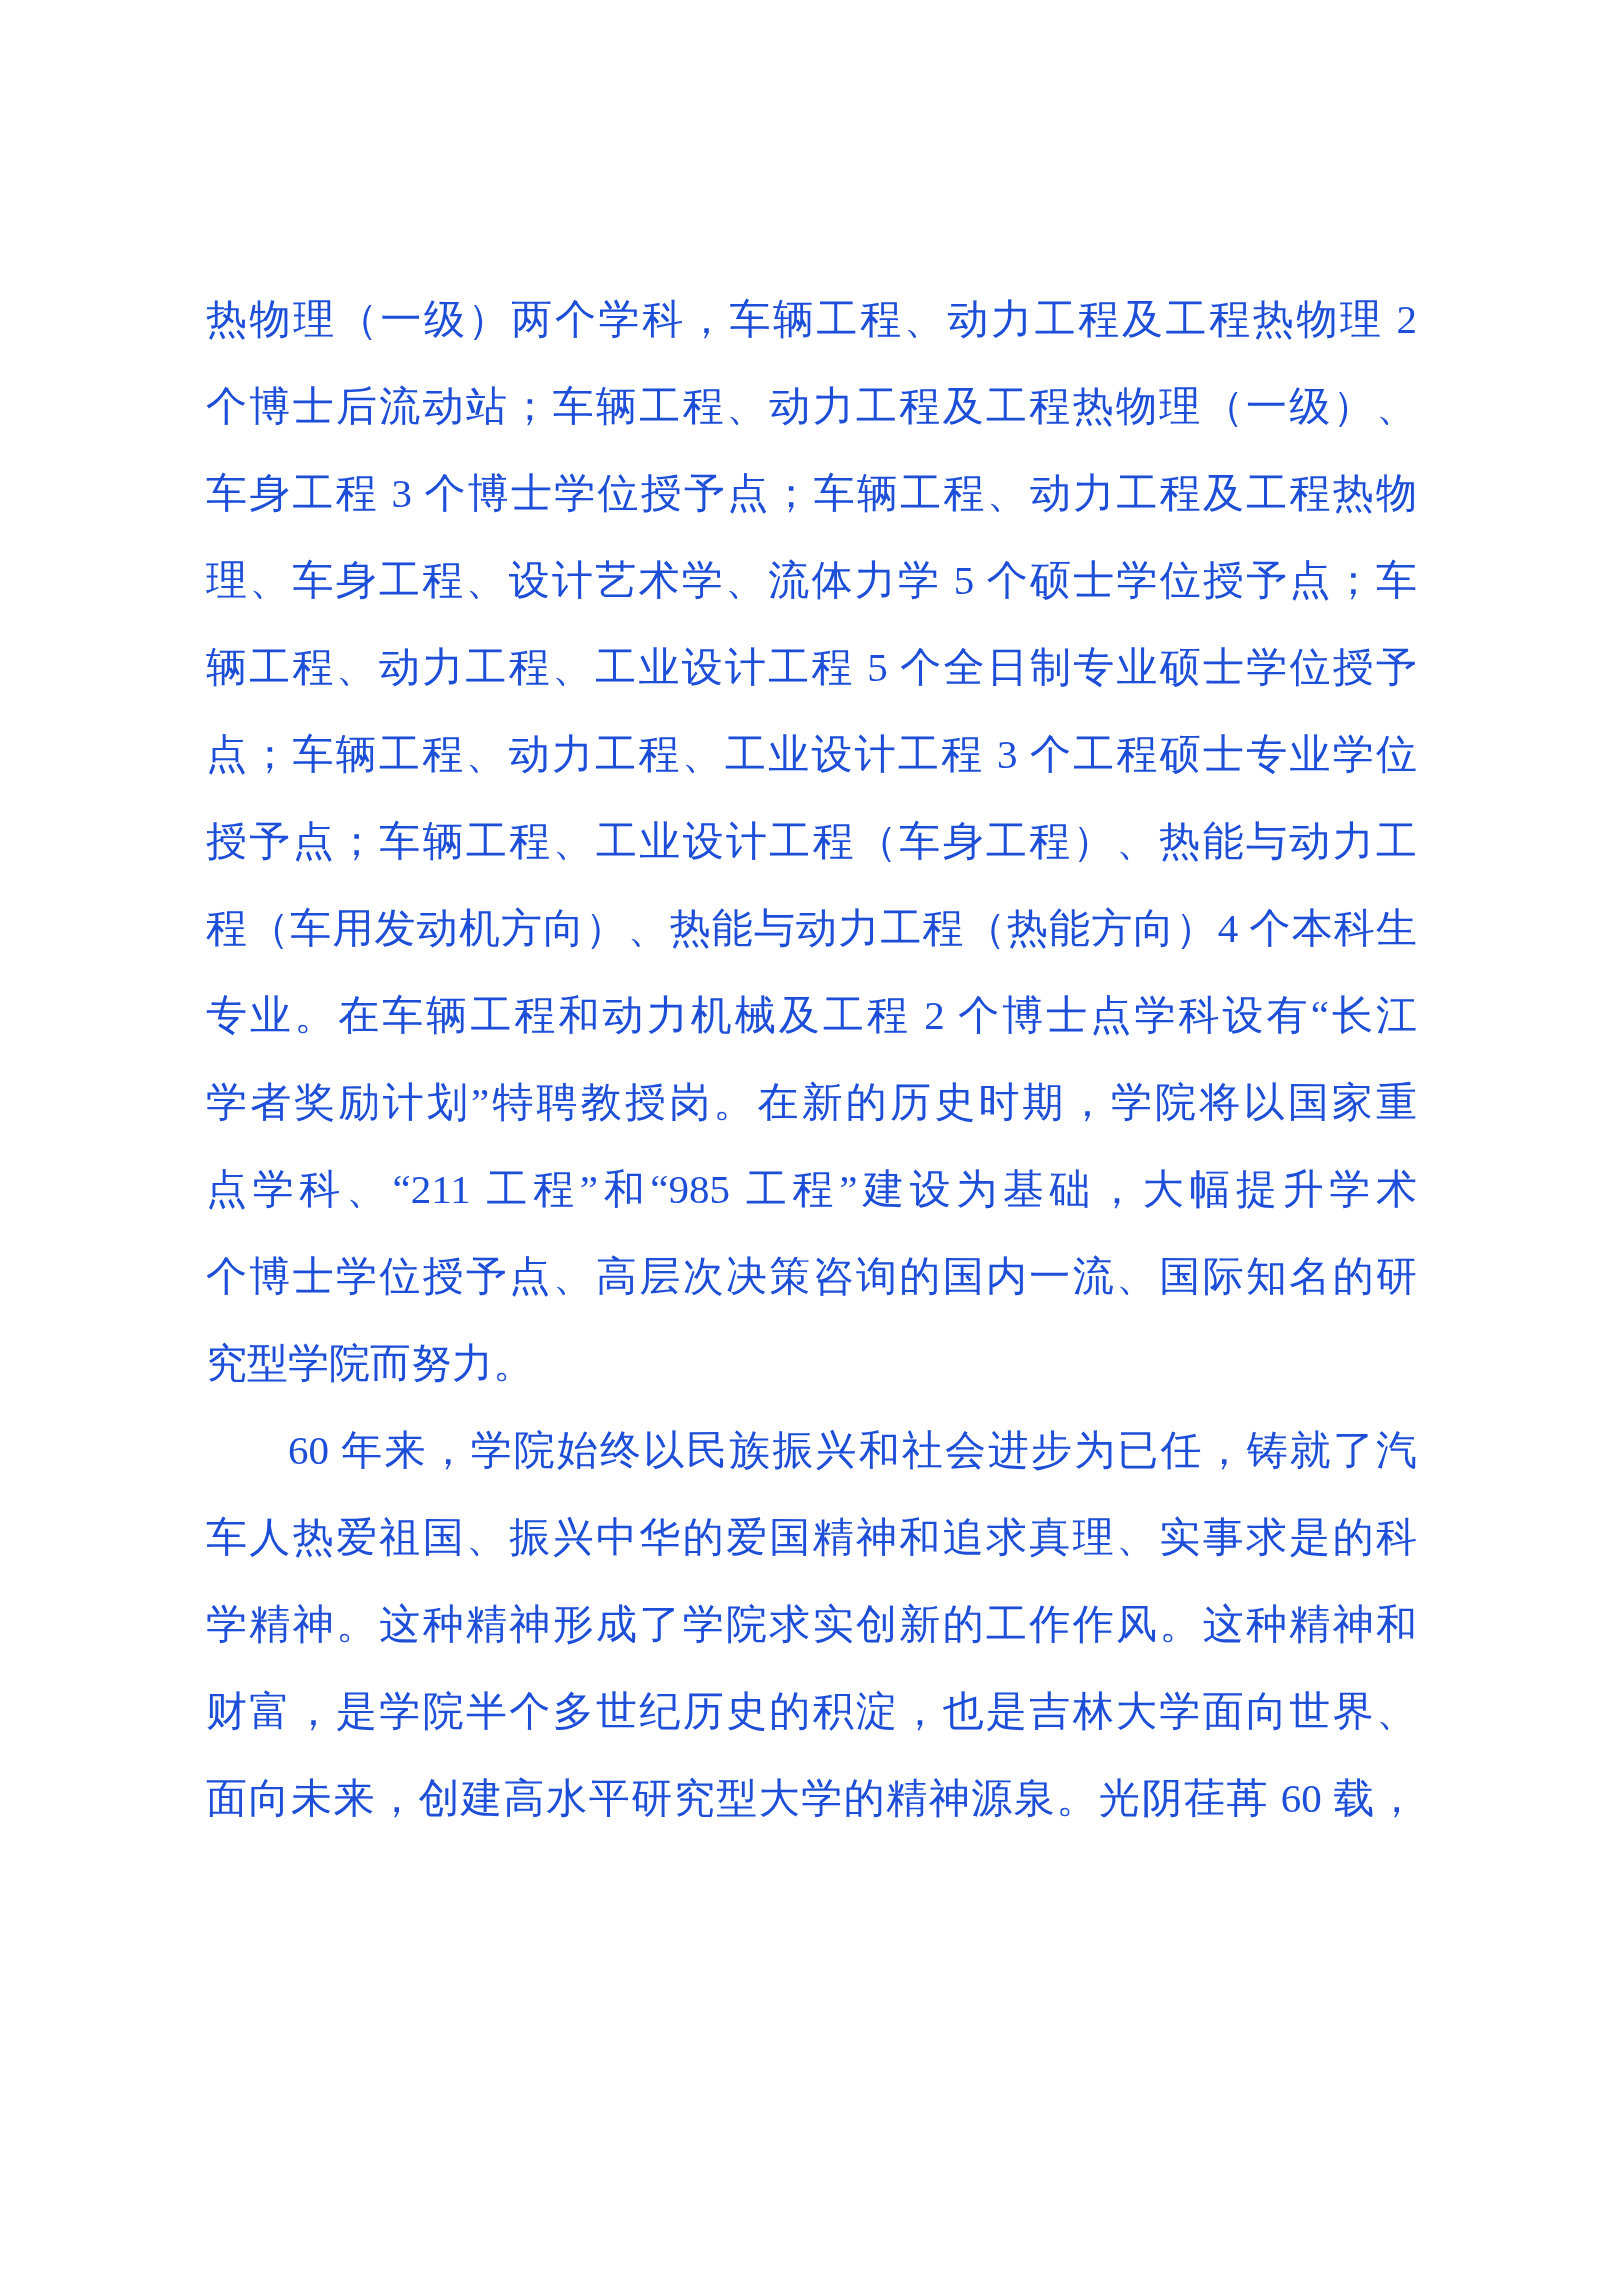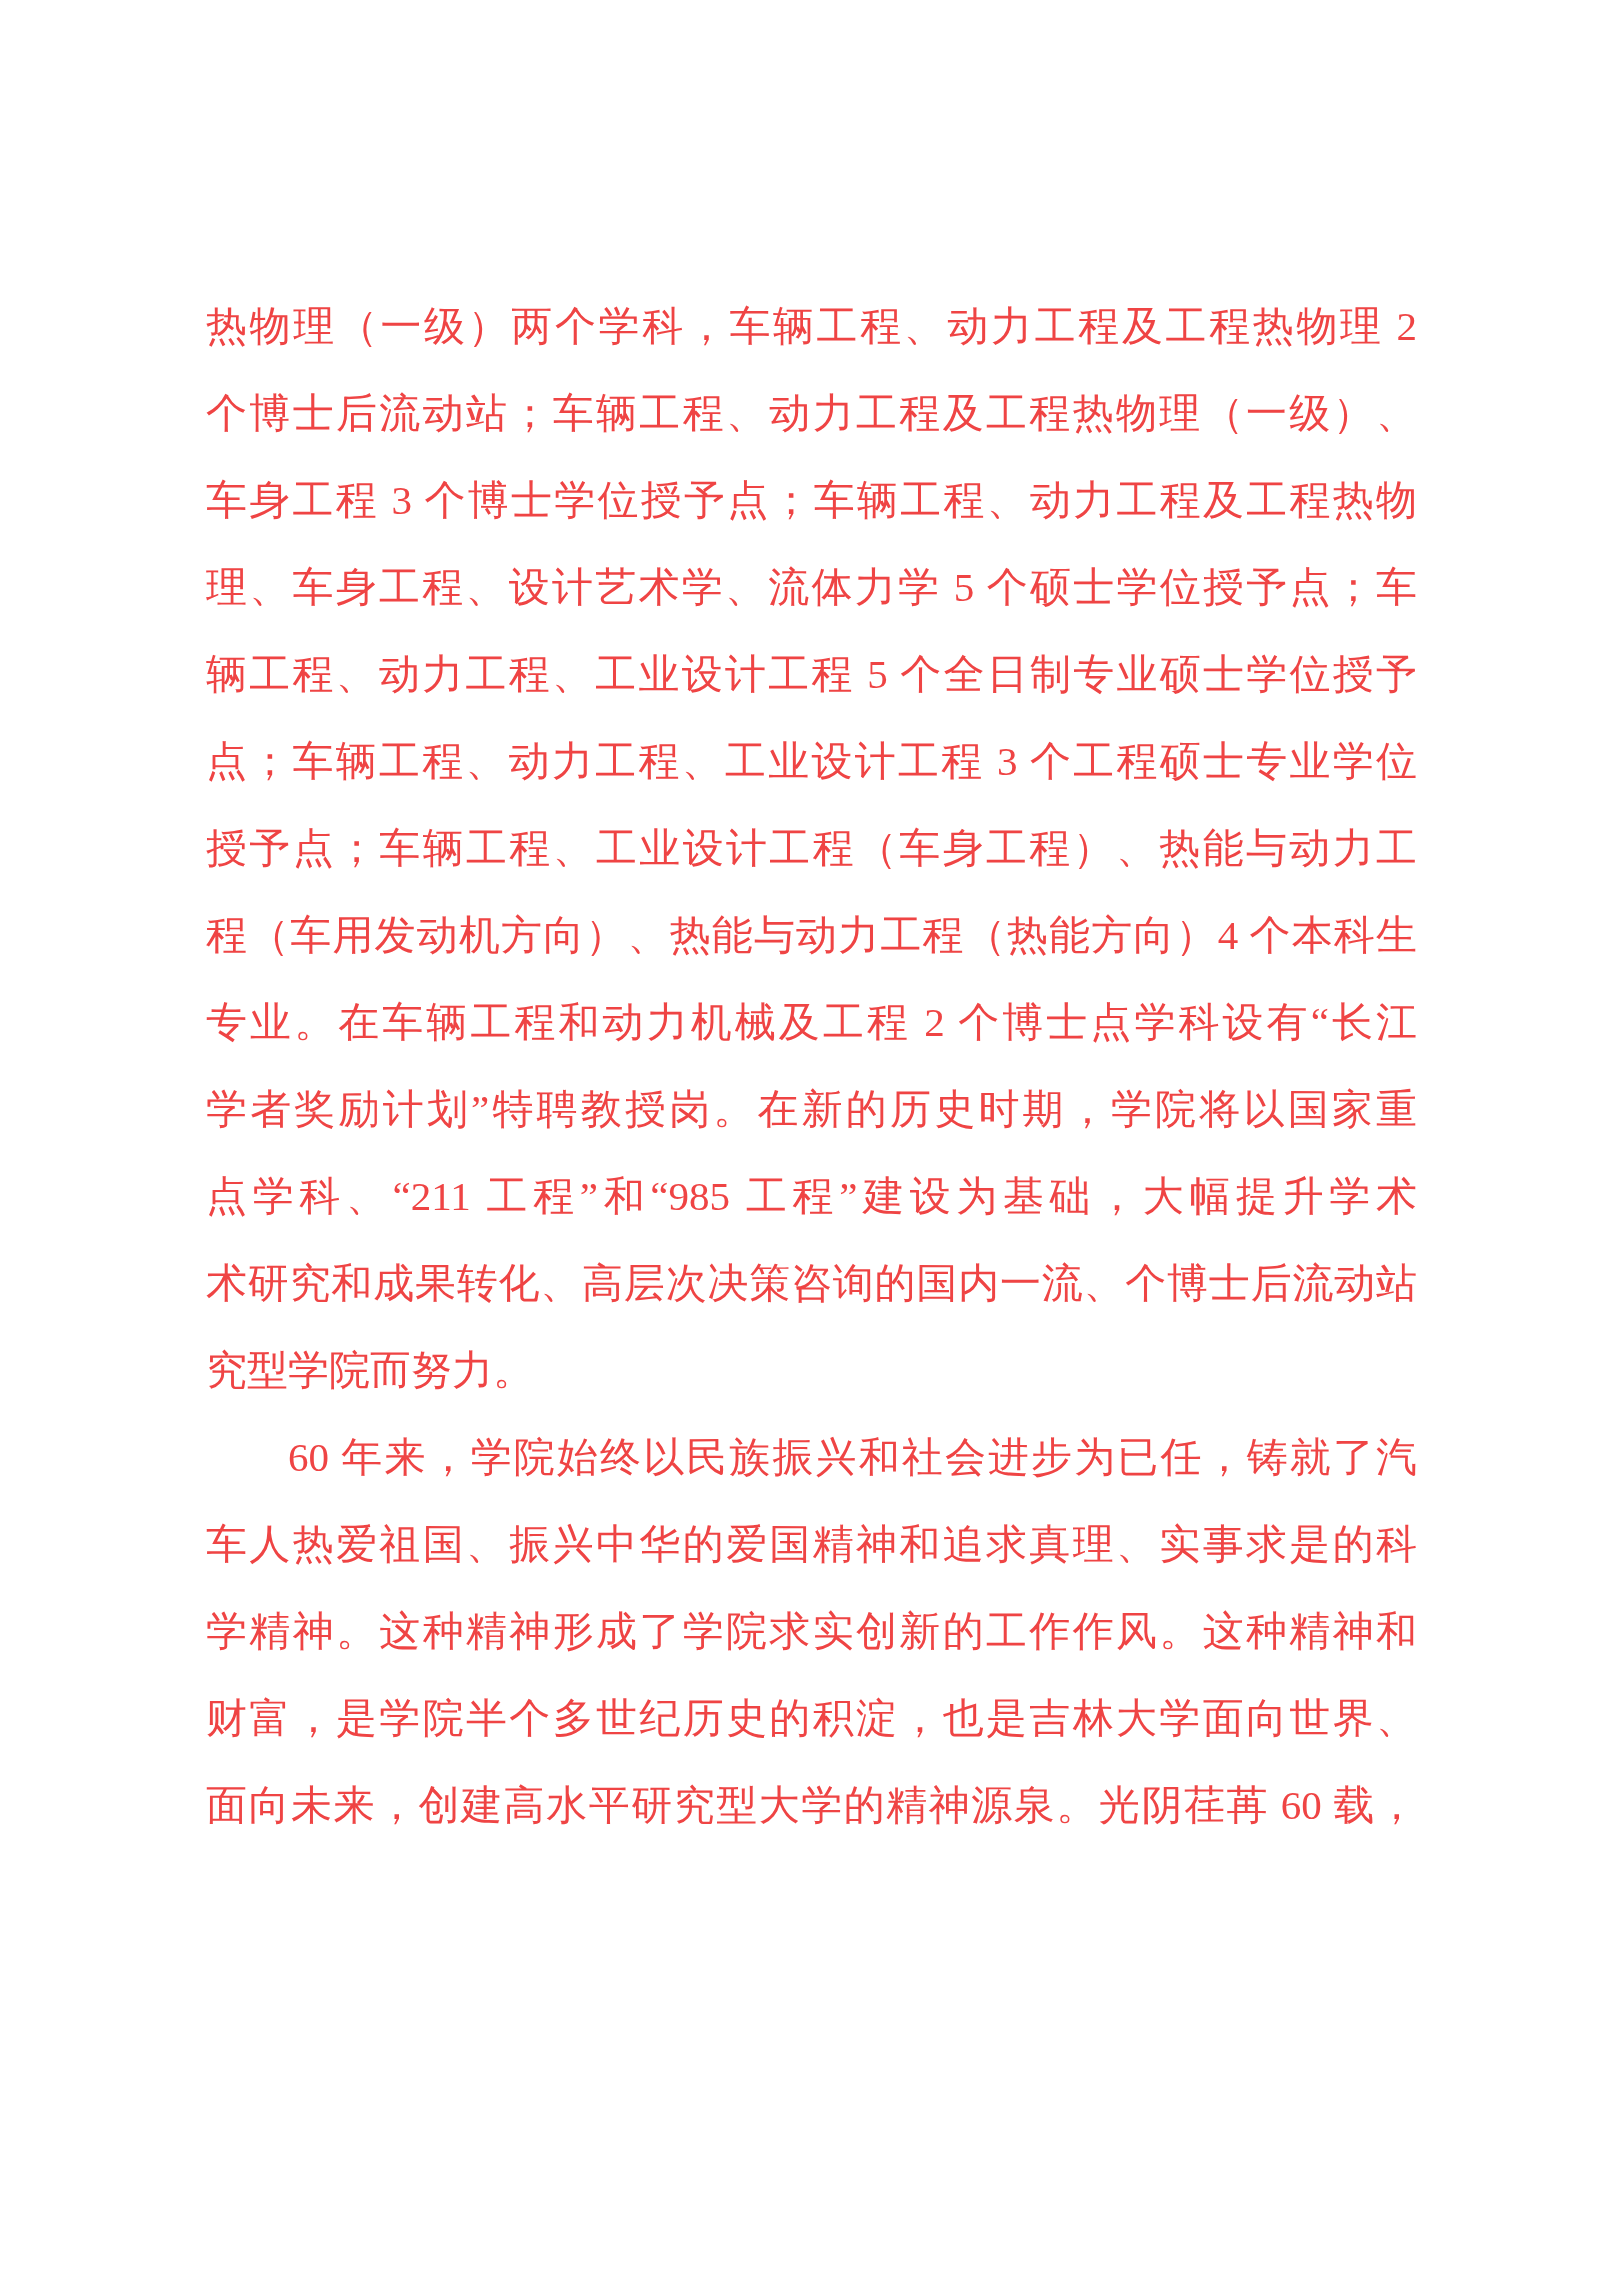--- a/index.html
+++ b/index.html
@@ -15,23 +15,23 @@
   .page {
     position: relative;
     width: 1621px;
     height: 2293px;
     background: #ffffff;
     overflow: hidden;
   }
   .text-block {
     position: absolute;
     left: 206px;
-    top: 283px;
+    top: 276px;
     width: 1211px;
-    color: #ef4444;
+    color: #1d4ed8;
   }
   .line {
     height: 87px;
     line-height: 87px;
     font-size: 41px;
     text-align: justify;
     text-align-last: justify;
     text-justify: inter-character;
     overflow: hidden;
   }
@@ -53,21 +53,21 @@
       <div class="line">个博士后流动站；车辆工程、动力工程及工程热物理（一级）、</div>
       <div class="line">车身工程 3 个博士学位授予点；车辆工程、动力工程及工程热物</div>
       <div class="line">理、车身工程、设计艺术学、流体力学 5 个硕士学位授予点；车</div>
       <div class="line">辆工程、动力工程、工业设计工程 5 个全日制专业硕士学位授予</div>
       <div class="line">点；车辆工程、动力工程、工业设计工程 3 个工程硕士专业学位</div>
       <div class="line">授予点；车辆工程、工业设计工程（车身工程）、热能与动力工</div>
       <div class="line">程（车用发动机方向）、热能与动力工程（热能方向）4 个本科生</div>
       <div class="line">专业。在车辆工程和动力机械及工程 2 个博士点学科设有“长江</div>
       <div class="line">学者奖励计划”特聘教授岗。在新的历史时期，学院将以国家重</div>
       <div class="line">点学科、“211 工程”和“985 工程”建设为基础，大幅提升学术</div>
-      <div class="line">术研究和成果转化、高层次决策咨询的国内一流、个博士后流动站</div>
+      <div class="line">个博士学位授予点、高层次决策咨询的国内一流、国际知名的研</div>
       <div class="line para-end">究型学院而努力。</div>
     </div>
     <div class="para">
       <div class="line indent">60 年来，学院始终以民族振兴和社会进步为已任，铸就了汽</div>
       <div class="line">车人热爱祖国、振兴中华的爱国精神和追求真理、实事求是的科</div>
       <div class="line">学精神。这种精神形成了学院求实创新的工作作风。这种精神和</div>
       <div class="line">财富，是学院半个多世纪历史的积淀，也是吉林大学面向世界、</div>
       <div class="line">面向未来，创建高水平研究型大学的精神源泉。光阴荏苒 60 载，</div>
     </div>
   </div>

